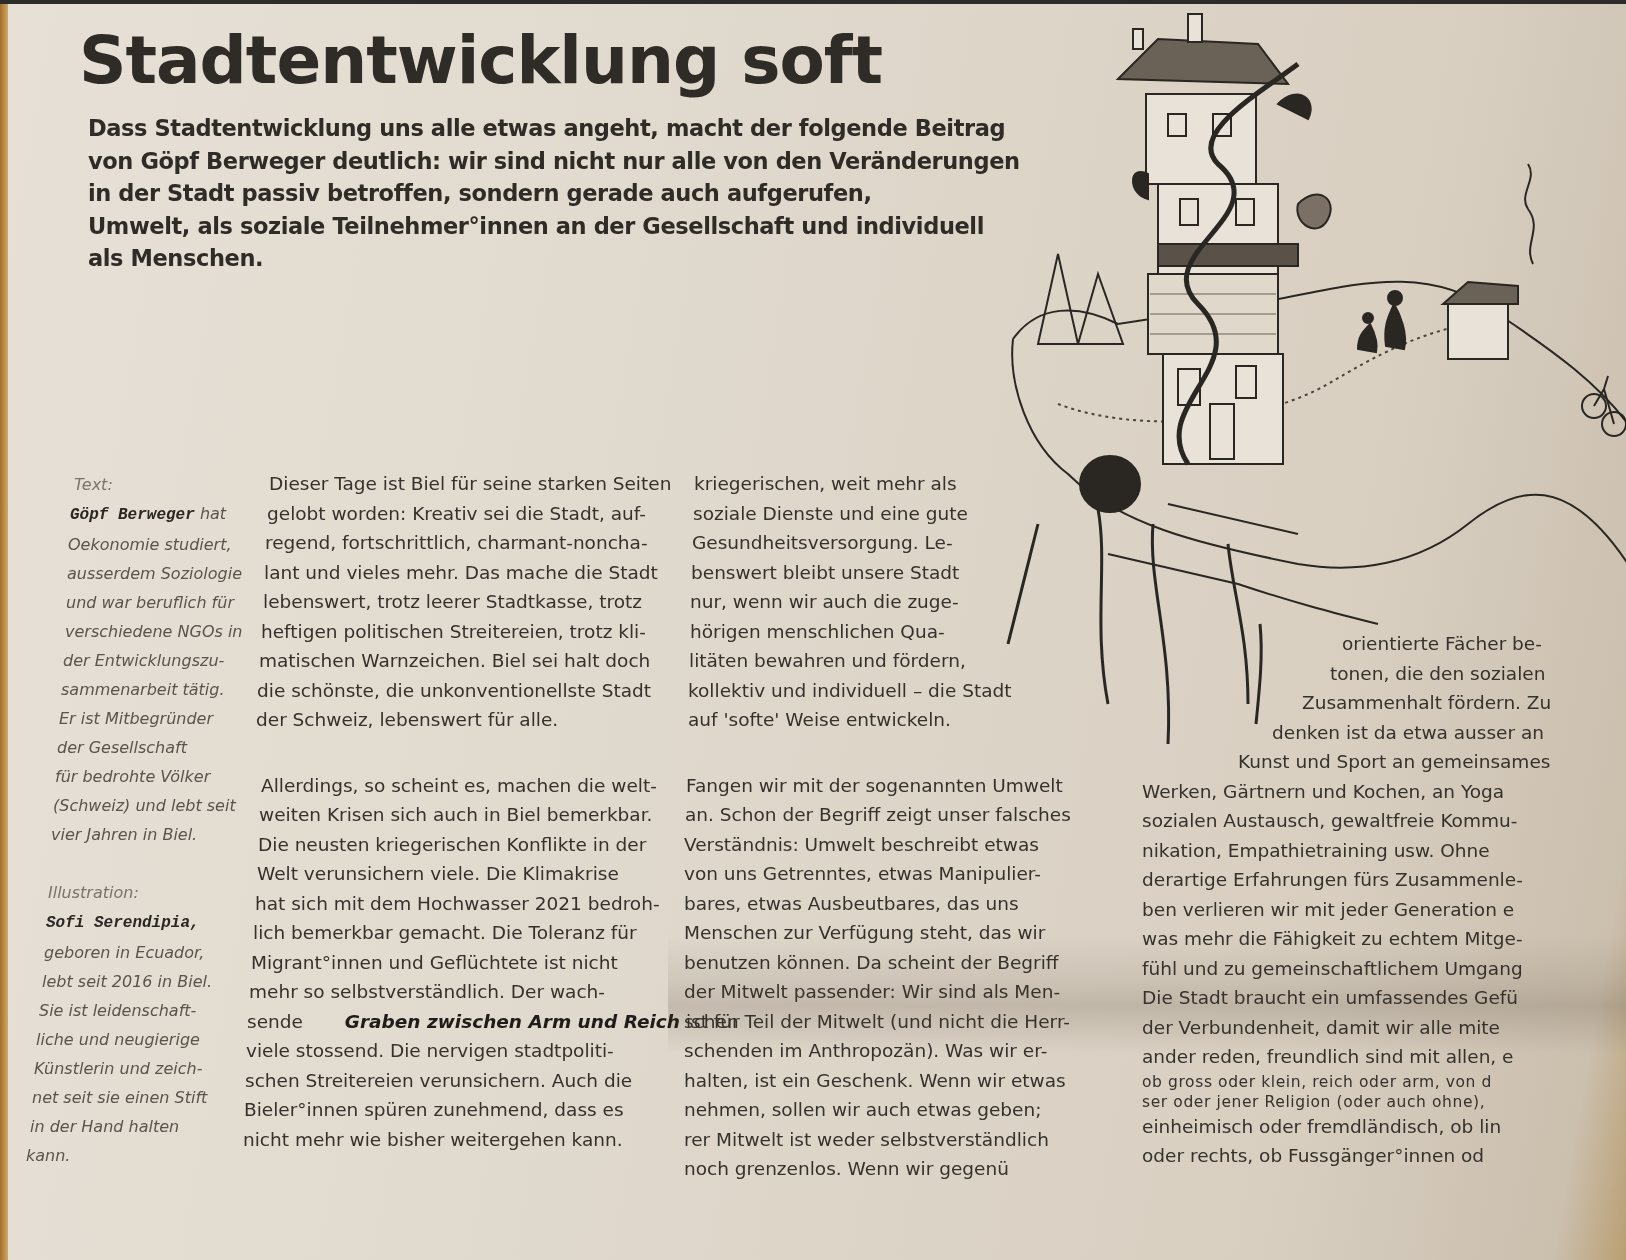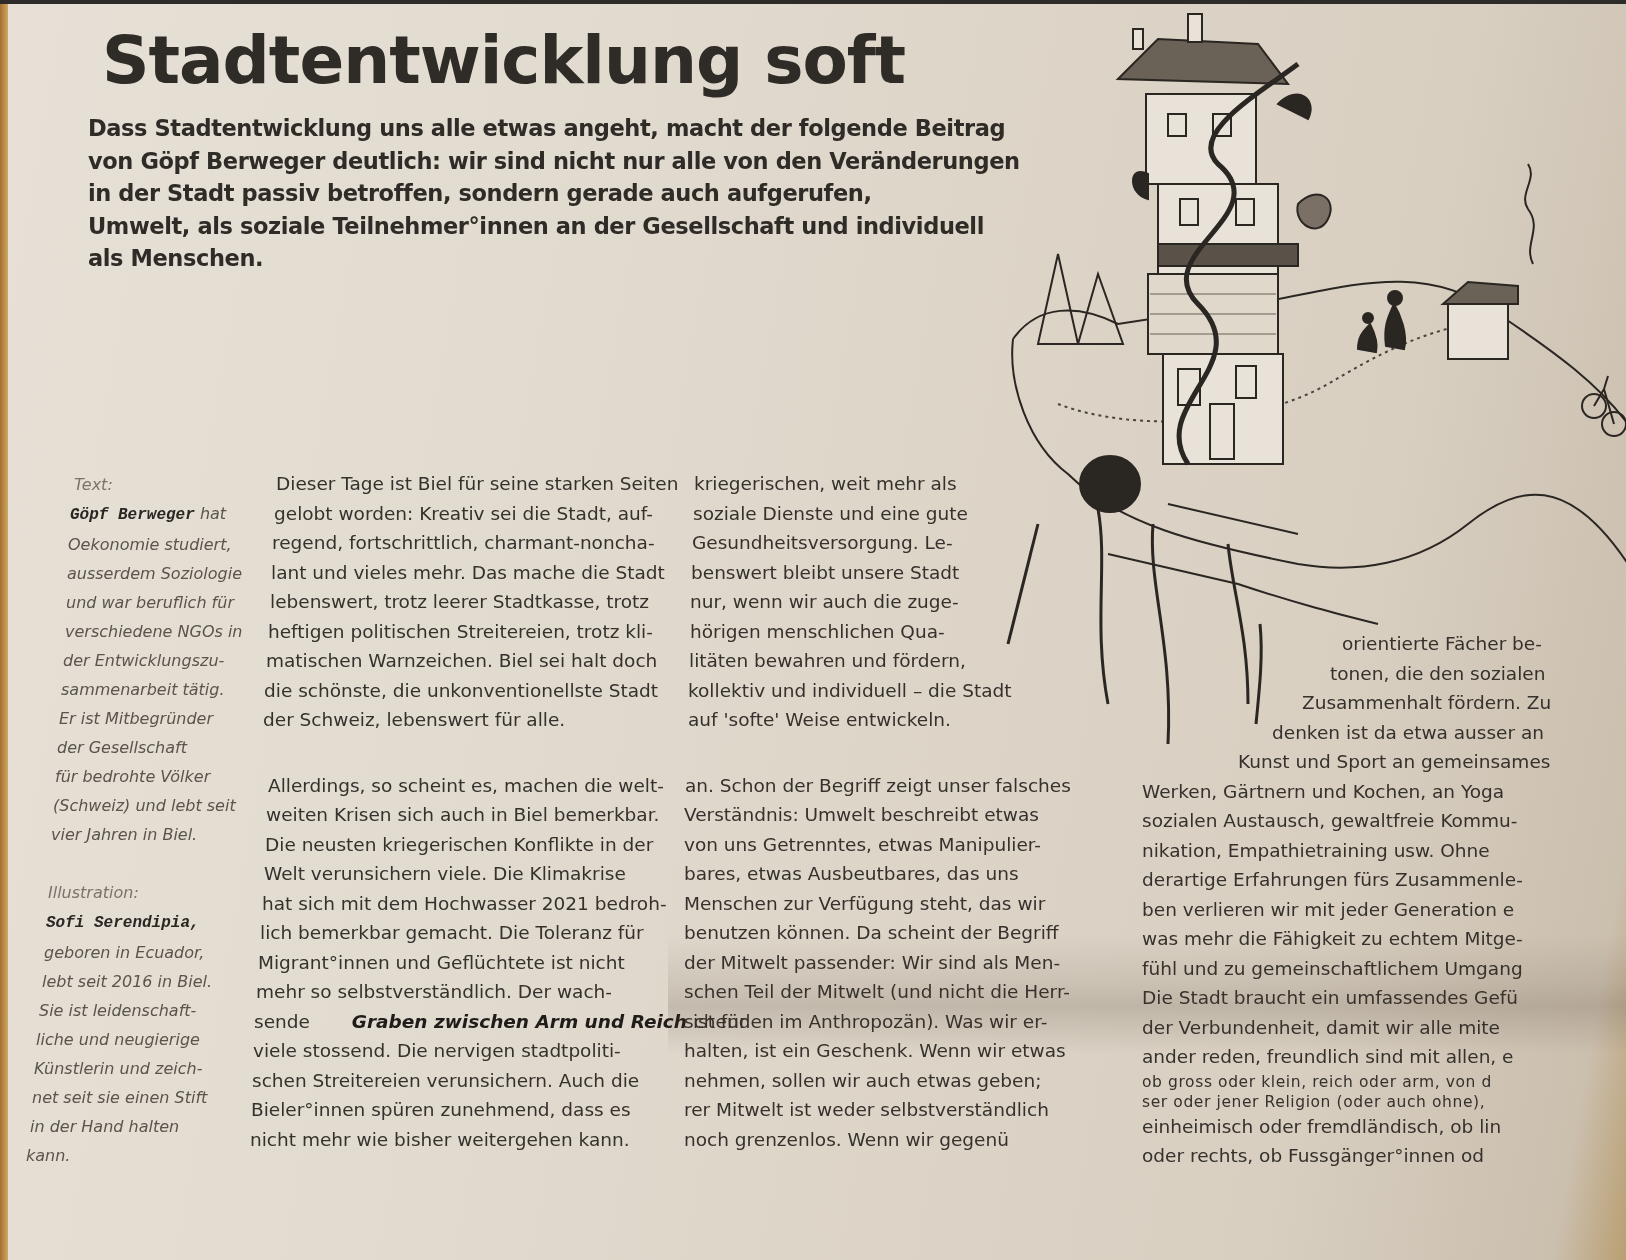--- a/index.html
+++ b/index.html
@@ -17,21 +17,21 @@
   .page-edge-left {
     position: absolute; left: 0; top: 4px; width: 8px; height: 1256px;
     background: linear-gradient(90deg, #a46f2b, #d0a866);
   }
   .shadow-band {
     position: absolute; left: 660px; top: 930px; width: 960px; height: 120px;
     background: linear-gradient(180deg, rgba(0,0,0,0) 0%, rgba(70,55,40,0.10) 40%, rgba(70,55,40,0.18) 60%, rgba(0,0,0,0) 100%);
     pointer-events: none;
   }
   .title {
-    position: absolute; left: 94px; top: 18px;
+    position: absolute; left: 71px; top: 18px;
     font-family: "DejaVu Sans", sans-serif; font-weight: bold;
     font-size: 66px; letter-spacing: -1px; color: #2f2b27; margin: 0;
   }
   .lead {
     position: absolute; left: 80px; top: 108px; width: 960px;
     font-family: "DejaVu Sans", sans-serif; font-weight: bold;
     font-size: 22.5px; line-height: 32.5px; color: #2f2b27; margin: 0;
     letter-spacing: -0.4px;
   }
   .lead .line { display: block; white-space: nowrap; }
@@ -43,21 +43,21 @@
   .sidebar .line { display: block; white-space: nowrap; }
   .sidebar .label { color: #7a746b; }
   .sidebar strong { color: #2a2622; font-weight: bold; font-family: Liberation Mono, monospace; }
   .col {
     position: absolute;
     font-family: "DejaVu Sans", sans-serif;
     font-size: 18.5px; line-height: 29.5px; color: #35312c;
   }
   .col .line { display: block; white-space: nowrap; }
   .col .para-gap { height: 36px; }
-  .col1 { left: 240px; top: 465px; width: 420px; }
+  .col1 { left: 233px; top: 465px; width: 420px; }
   .col2 { left: 676px; top: 465px; width: 430px; }
   .col3 { left: 1134px; top: 625px; width: 500px; }
   .col b { font-style: italic; color: #1f1c19; margin-left: 36px; }
   .subhead {
     position: absolute; left: 228px; top: 1260px;
     font-family: "DejaVu Sans", sans-serif; font-weight: normal;
     font-size: 18px; color: #2b2824; letter-spacing: -0.5px;
   }
   .illustration { position: absolute; left: 990px; top: 0; width: 636px; height: 760px; }
   .squeezed { font-size: 15.5px; line-height: 20px; letter-spacing: 0.6px; }
@@ -137,20 +137,21 @@
     <span class="line" style="padding-left:10px">kriegerischen, weit mehr als</span>
     <span class="line" style="padding-left:9px">soziale Dienste und eine gute</span>
     <span class="line" style="padding-left:8px">Gesundheitsversorgung. Le-</span>
     <span class="line" style="padding-left:7px">benswert bleibt unsere Stadt</span>
     <span class="line" style="padding-left:6px">nur, wenn wir auch die zuge-</span>
     <span class="line" style="padding-left:6px">hörigen menschlichen Qua-</span>
     <span class="line" style="padding-left:5px">litäten bewahren und fördern,</span>
     <span class="line" style="padding-left:4px">kollektiv und individuell – die Stadt</span>
     <span class="line" style="padding-left:4px">auf 'softe' Weise entwickeln.</span>
     <div class="para-gap"></div>
+    <span class="line" style="padding-left:2px">Fangen wir mit der sogenannten Umwelt</span>
     <span class="line" style="padding-left:1px">an. Schon der Begriff zeigt unser falsches</span>
     <span class="line">Verständnis: Umwelt beschreibt etwas</span>
     <span class="line">von uns Getrenntes, etwas Manipulier-</span>
     <span class="line">bares, etwas Ausbeutbares, das uns</span>
     <span class="line">Menschen zur Verfügung steht, das wir</span>
     <span class="line">benutzen können. Da scheint der Begriff</span>
     <span class="line">der Mitwelt passender: Wir sind als Men-</span>
     <span class="line">schen Teil der Mitwelt (und nicht die Herr-</span>
     <span class="line">schenden im Anthropozän). Was wir er-</span>
     <span class="line">halten, ist ein Geschenk. Wenn wir etwas</span>

